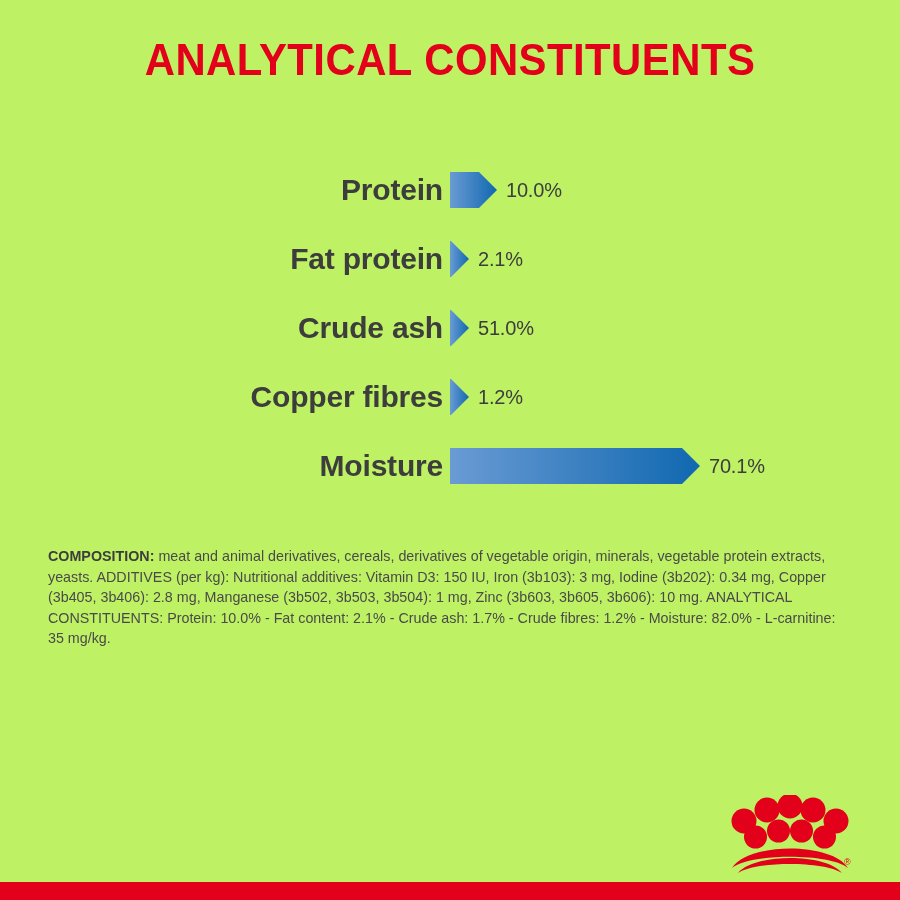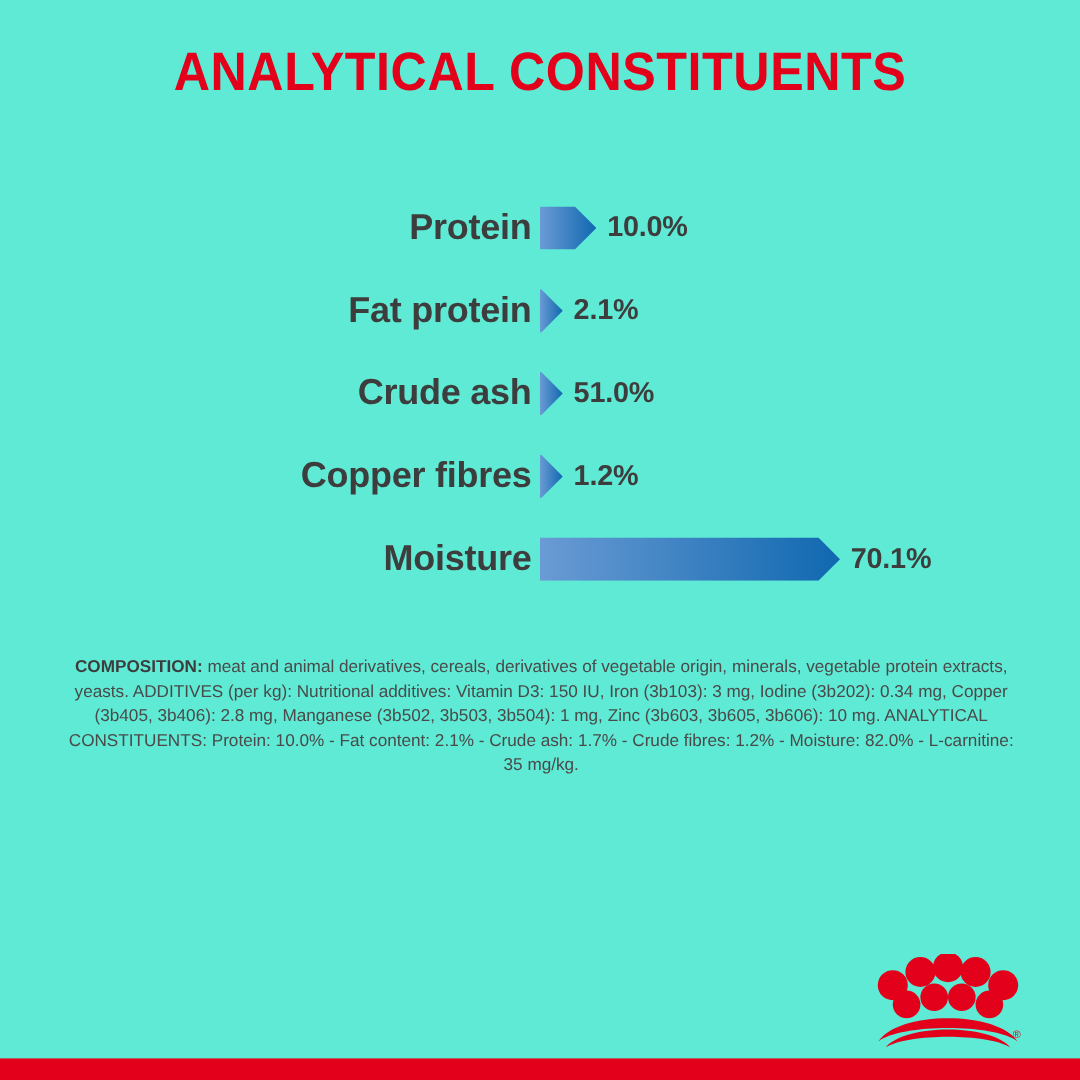--- a/index.html
+++ b/index.html
@@ -8,21 +8,21 @@
     width: 900px;
     height: 900px;
     background: #ffffff;
     font-family: "Liberation Sans", sans-serif;
   }
 
   #page {
     position: relative;
     width: 900px;
     height: 900px;
-    background: #5eead4;
+    background: #bef264;
     overflow: hidden;
   }
 
   
   #title {
     position: absolute;
     top: 34px;
     left: 0;
     width: 900px;
     text-align: center;
@@ -74,37 +74,37 @@
   }
 
   .nutrient-bar svg { display: block; height: 36px; }
 
   .nutrient-value {
     position: absolute;
     top: 50%;
     transform: translateY(-50%);
     color: #3d3d3d;
     font-family: "Liberation Sans", sans-serif;
-    font-size: 24px;
-    font-weight: 700;
+    font-size: 20px;
+    font-weight: 400;
     white-space: nowrap;
     letter-spacing: -0.2px;
   }
 
   
   #composition {
     position: absolute;
     top: 546px;
     left: 48px;
     width: 806px;
     color: #4a4a4a;
     font-family: "Liberation Sans", sans-serif;
     font-size: 14.3px;
     line-height: 20.5px;
-    text-align: center;
+    text-align: left;
   }
 
   #composition .comp-heading {
     font-weight: 700;
     color: #3d3d3d;
   }
 
   
   #logo {
     position: absolute;

